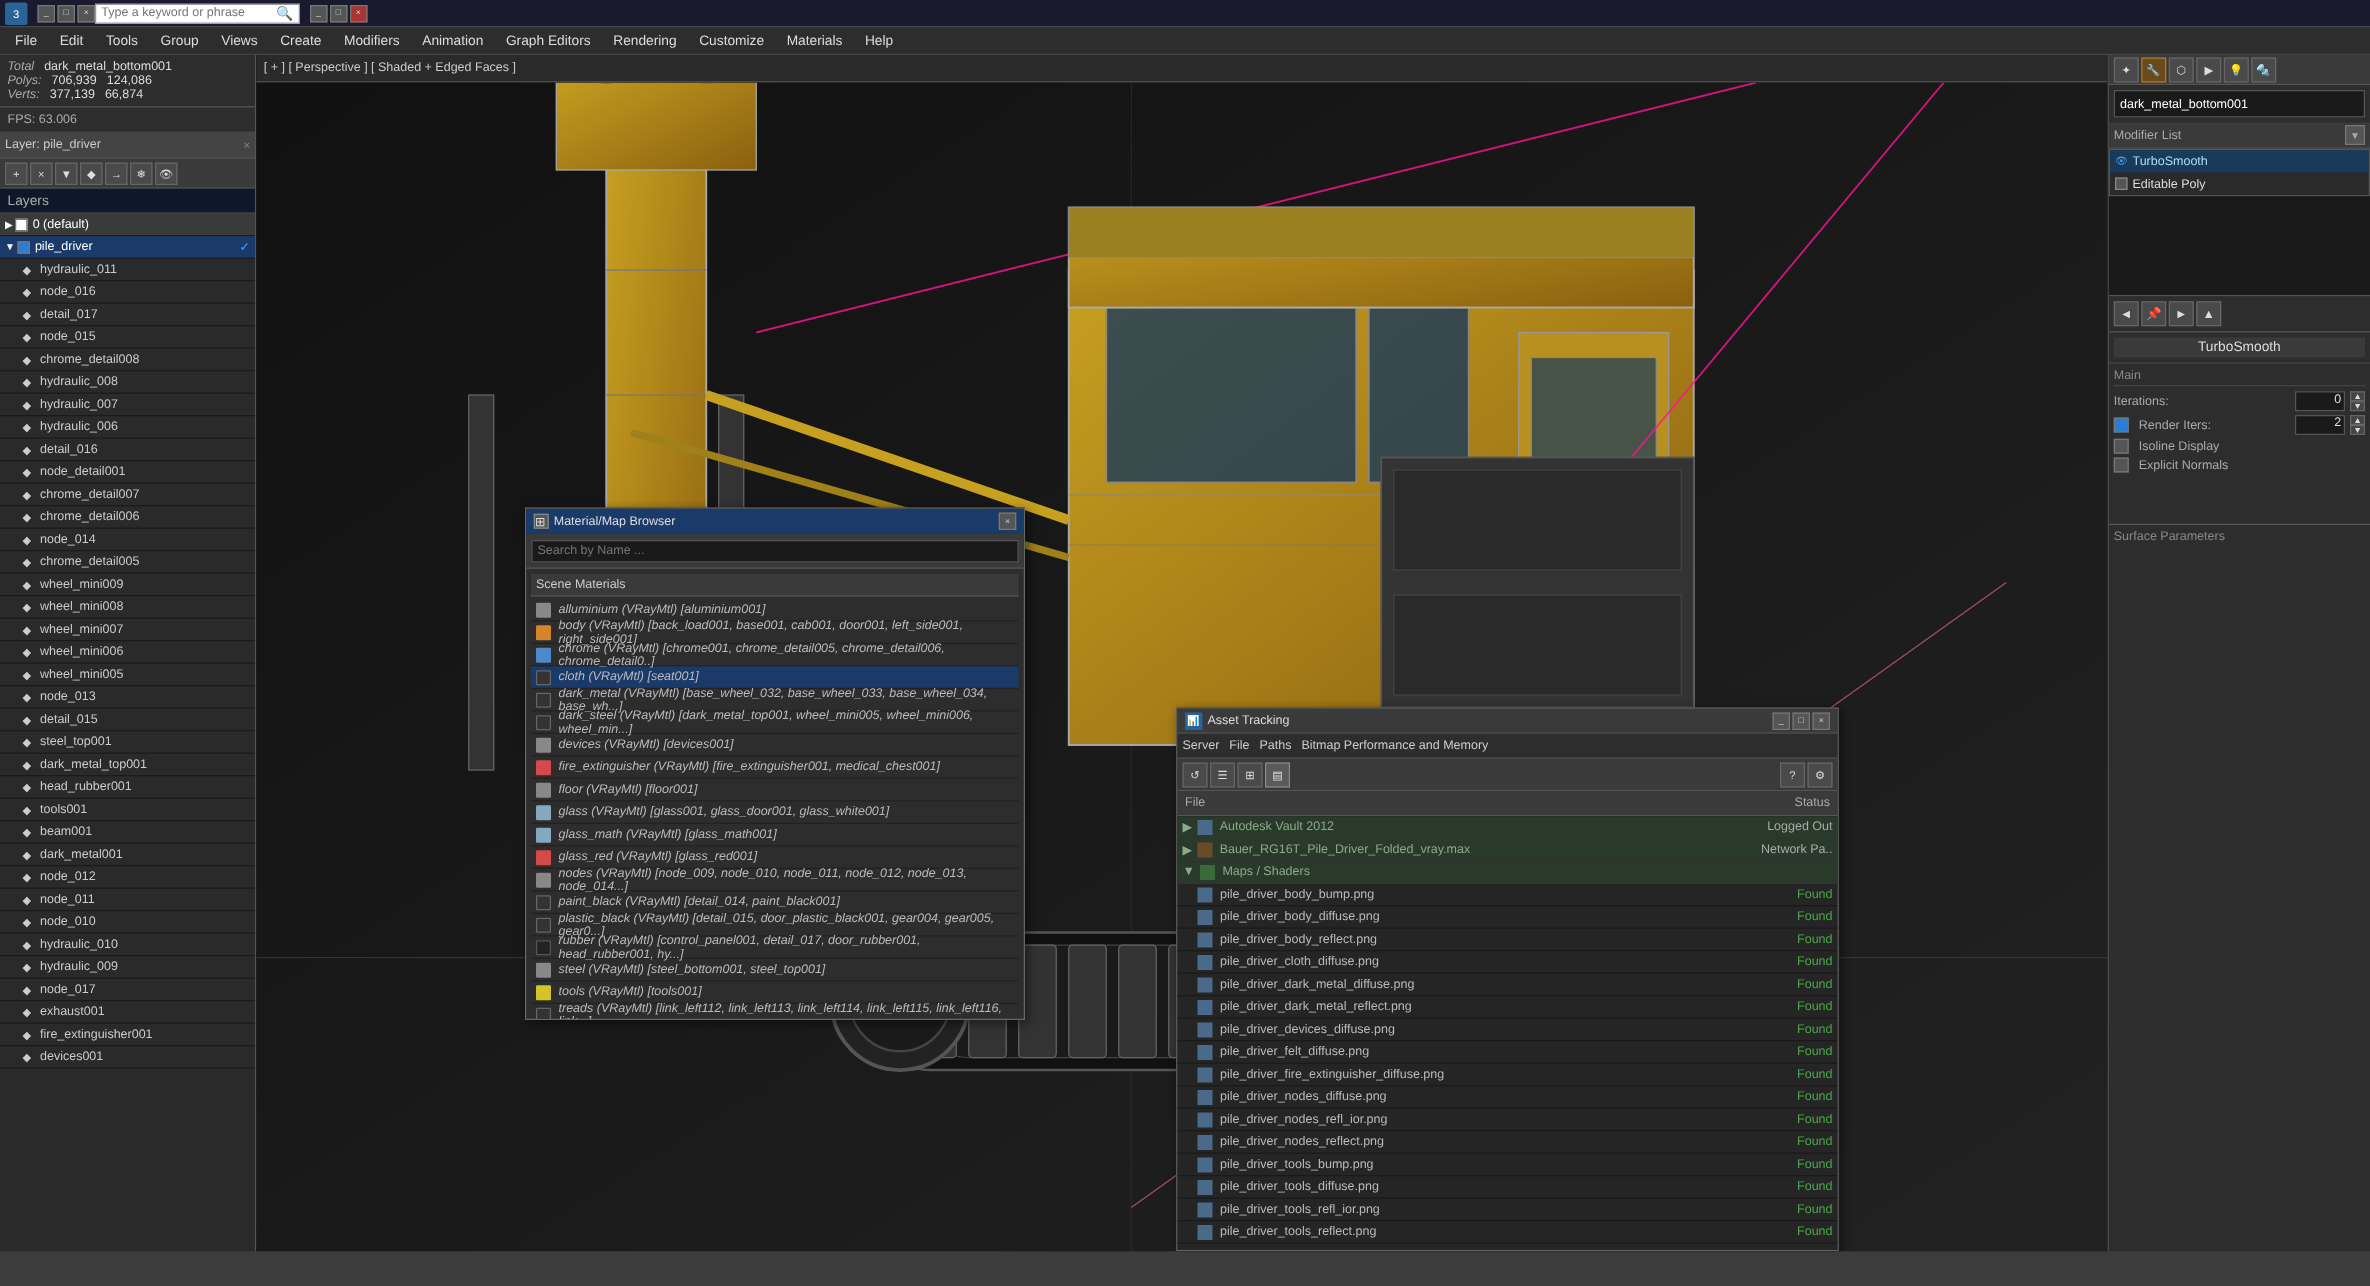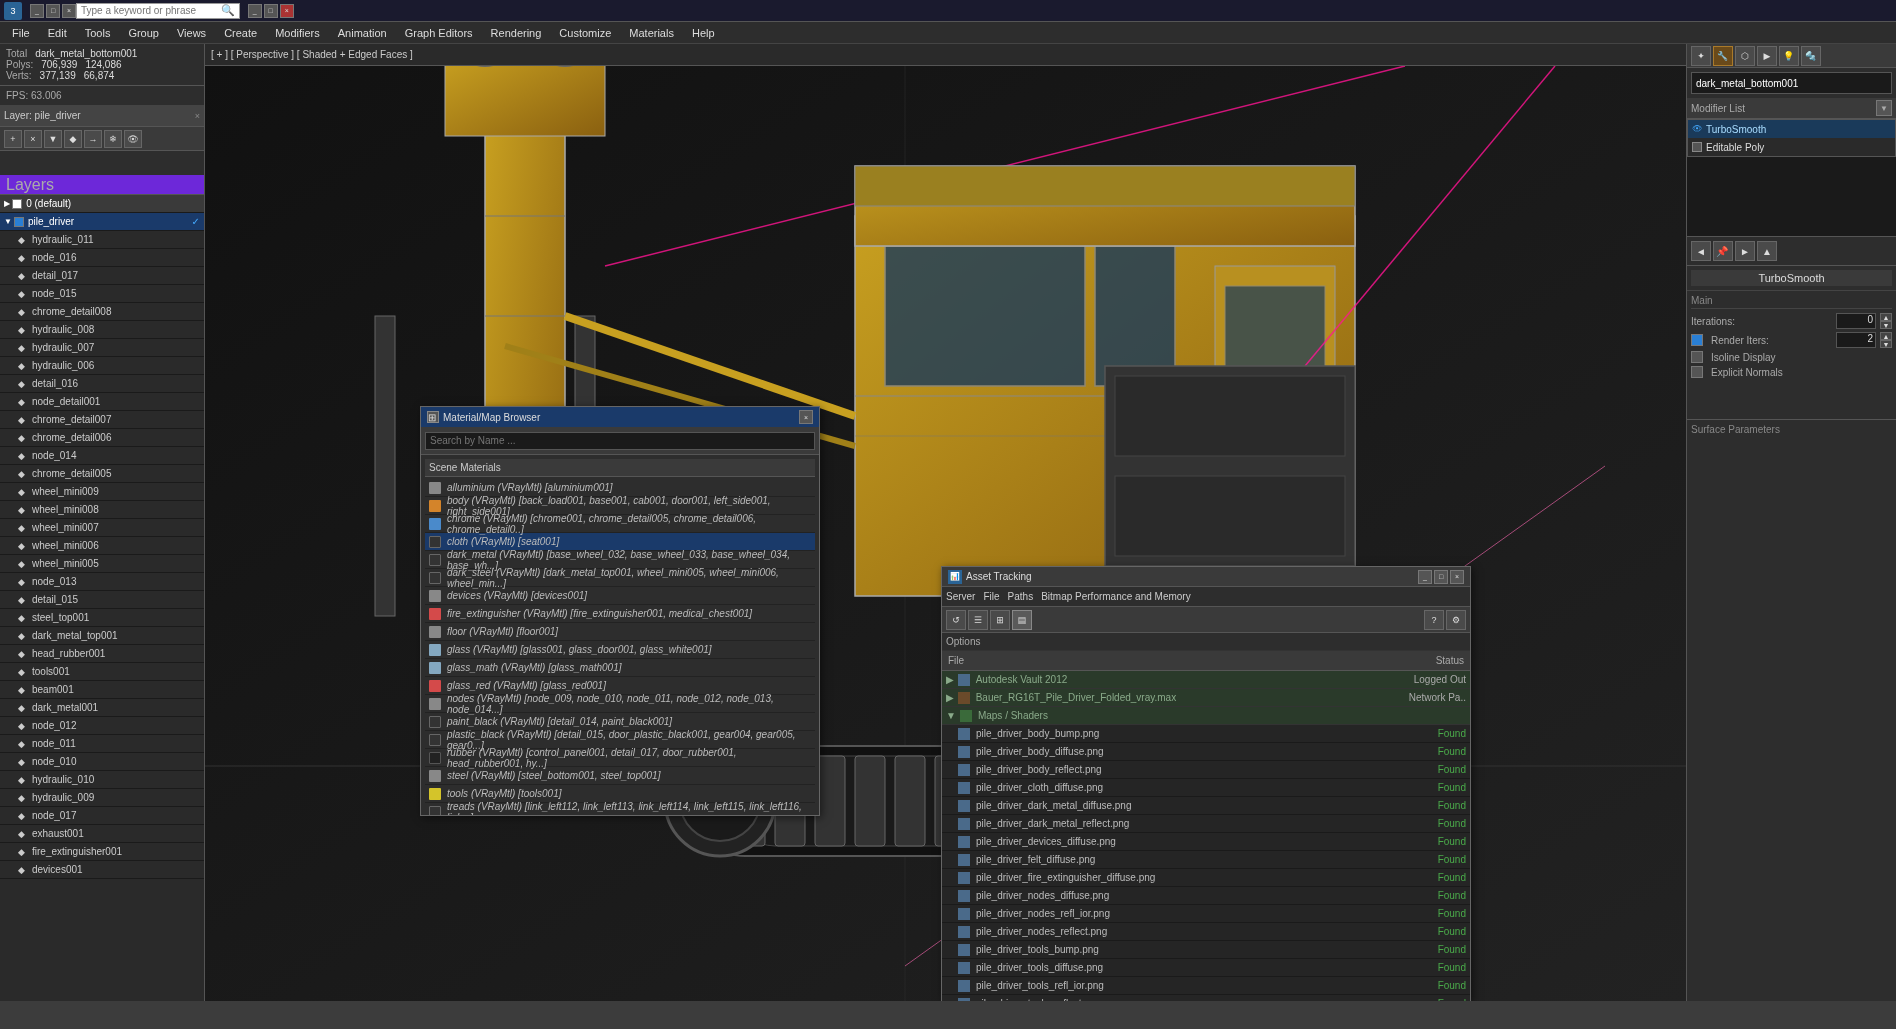--- a/index.html
+++ b/index.html
@@ -98,21 +98,21 @@
     #stats-panel {
       padding: 4px 6px;
       font-size: 10px;
       background: #2d2d2d;
       border-bottom: 1px solid #555;
     }
     .stat-row {
       display: flex;
       gap: 8px;
     }
-    .stat-label { color: #aaa; }
+    .stat-label { color: #aaa; font-style: italic; }
     .stat-value { color: #ddd; }
 
     #layers-panel {
       flex: 1;
       overflow: hidden;
       display: flex;
       flex-direction: column;
     }
     #layers-title-bar {
       height: 22px;
@@ -136,28 +136,27 @@
     .layers-btn {
       width: 18px; height: 18px;
       background: #4a4a4a;
       border: 1px solid #666;
       display: flex; align-items: center; justify-content: center;
       font-size: 9px; color: #ddd;
       cursor: pointer;
     }
     #layers-list-header {
       height: 20px;
-      background: #6d28d9;
+      background: #0f172a;
       display: flex;
       align-items: center;
       padding: 0 6px;
-      font-size: 16px;
+      font-size: 11px;
       color: #aaa;
       border-bottom: 1px solid #555;
-      margin-top: 24px;
     }
     #layers-list {
       flex: 1;
       overflow-y: auto;
       background: #2a2a2a;
     }
     #layers-list::-webkit-scrollbar { width: 8px; }
     #layers-list::-webkit-scrollbar-track { background: #2a2a2a; }
     #layers-list::-webkit-scrollbar-thumb { background: #555; }
 
@@ -1013,23 +1012,20 @@
         </div>
         <div id="asset-toolbar">
           <div class="asset-btn">↺</div>
           <div class="asset-btn">☰</div>
           <div class="asset-btn">⊞</div>
           <div class="asset-btn" style="background:#5a5a5a; border: 1px solid #888;">▤</div>
           <div style="flex:1;"></div>
           <div class="asset-btn">?</div>
           <div class="asset-btn">⚙</div>
         </div>
-        <div class="options-row">
-          <span>Options</span>
-        </div>
         <div id="asset-table-header">
           <div class="asset-col-file">File</div>
           <div class="asset-col-status">Status</div>
         </div>
         <div class="asset-tracking-content">
           <div id="asset-list">
 
             <div class="asset-group-header">
               <span style="margin-right:4px;">▶</span>
               <div class="asset-item-icon" style="background:#4a6a8a;"></div>

